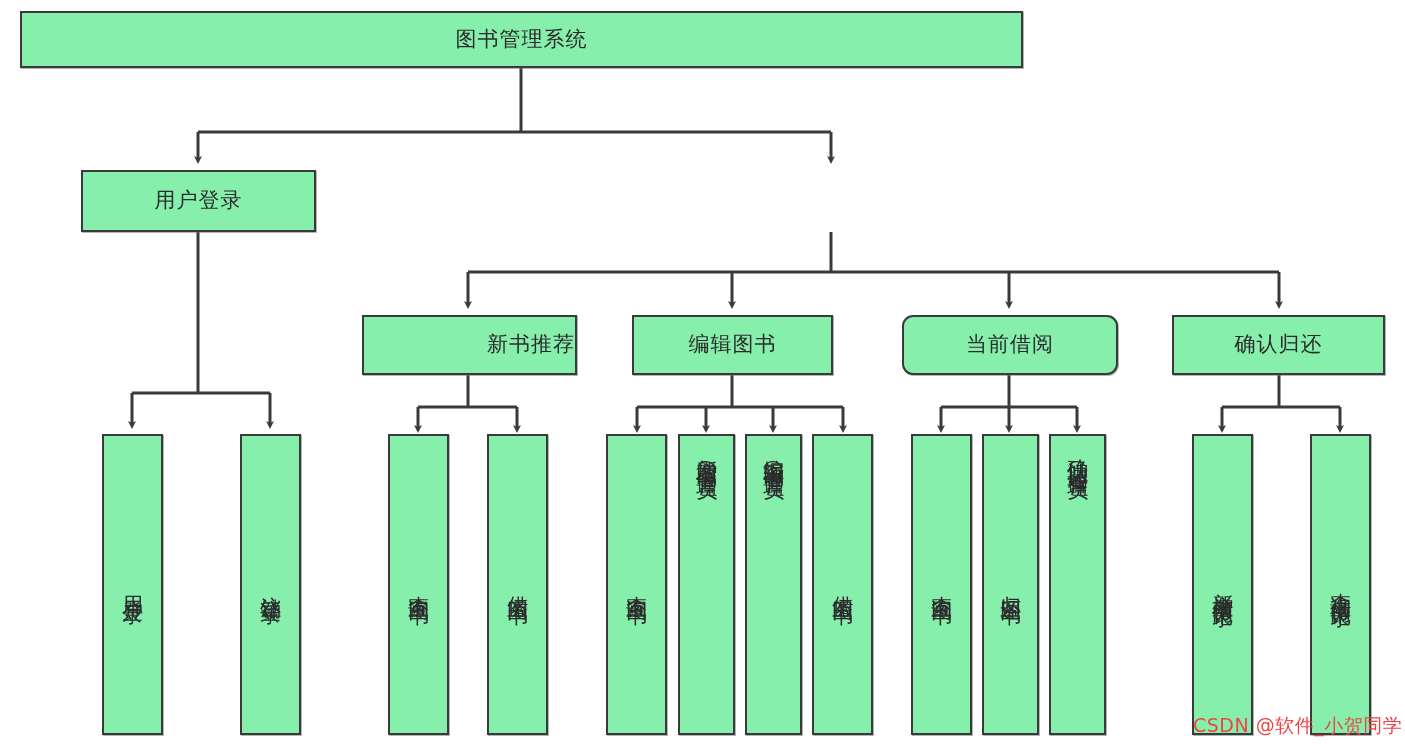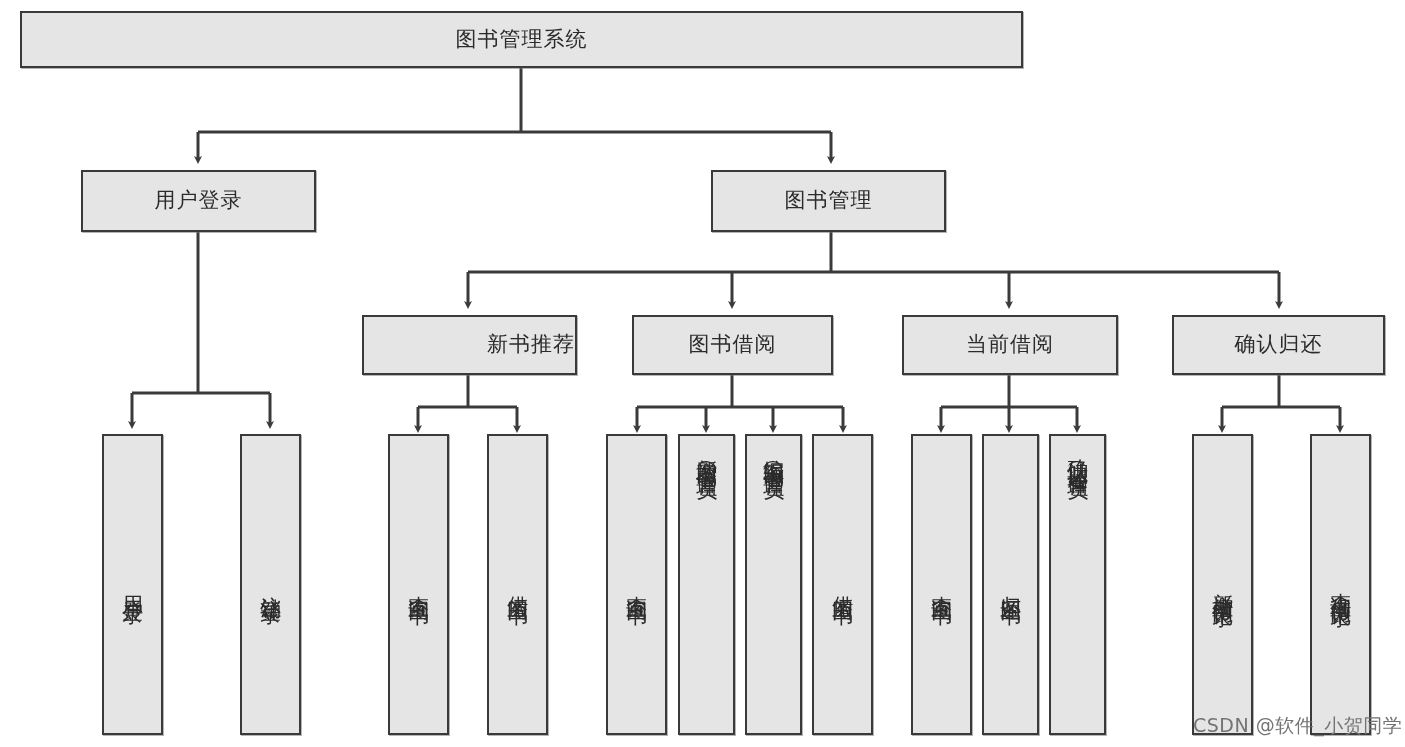--- a/index.html
+++ b/index.html
@@ -19,21 +19,21 @@
     position: absolute;
     left: 0;
     top: 0;
     width: 1405px;
     height: 747px;
   }
   .node {
     position: absolute;
     box-sizing: border-box;
     border: 2px solid #3a3a3a;
-    background: #e5e5e5;
+    background: #86efac;
     display: flex;
     align-items: center;
     justify-content: center;
     color: #2b2b2b;
     box-shadow: 1px 1px 0 rgba(120,120,120,0.55);
   }
   .node .lbl {
     display: block;
     letter-spacing: 1px;
   }
@@ -54,21 +54,21 @@
     line-height: 1.35;
     letter-spacing: 3px;
     white-space: nowrap;
   }
   .node.vert.centered {
     align-items: center;
     padding-top: 0;
   }
   .watermark {
     position: absolute;
-    color: #737373;
+    color: #ef4444;
     font-size: 19px;
     white-space: nowrap;
     letter-spacing: 0.5px;
     pointer-events: none;
   }
 </style>
 </head>
 <body>
 
 <div id="canvas">
@@ -123,31 +123,28 @@
     </g>
   </svg>
 
   <div class="node horiz" style="left:20px; top:11px; width:1003px; height:57px;">
     <span class="lbl">图书管理系统</span>
   </div>
 
   <div class="node horiz" style="left:81px; top:170px; width:235px; height:62px;">
     <span class="lbl">用户登录</span>
   </div>
-  <div class="node horiz" style="left:711px; top:170px; width:235px; height:62px;">
-    <span class="lbl">图书管理</span>
-  </div>
 
   <div class="node horiz" style="left:362px; top:315px; width:215px; height:60px;justify-content:flex-end;">
     <span class="lbl">新书推荐</span>
   </div>
   <div class="node horiz" style="left:632px; top:315px; width:201px; height:60px;">
-    <span class="lbl">图书借阅</span>
+    <span class="lbl">编辑图书</span>
   </div>
-  <div class="node horiz" style="left:902px; top:315px; width:216px; height:60px;">
+  <div class="node horiz" style="left:902px; top:315px; width:216px; height:60px;border-radius:11px;">
     <span class="lbl">当前借阅</span>
   </div>
   <div class="node horiz" style="left:1172px; top:315px; width:213px; height:60px;">
     <span class="lbl">确认归还</span>
   </div>
 
   <div class="node vert centered" style="left:102px; top:434px; width:61px; height:301px;">
     <span class="lbl">用户登录</span>
   </div>
   <div class="node vert centered" style="left:240px; top:434px; width:61px; height:301px;">

